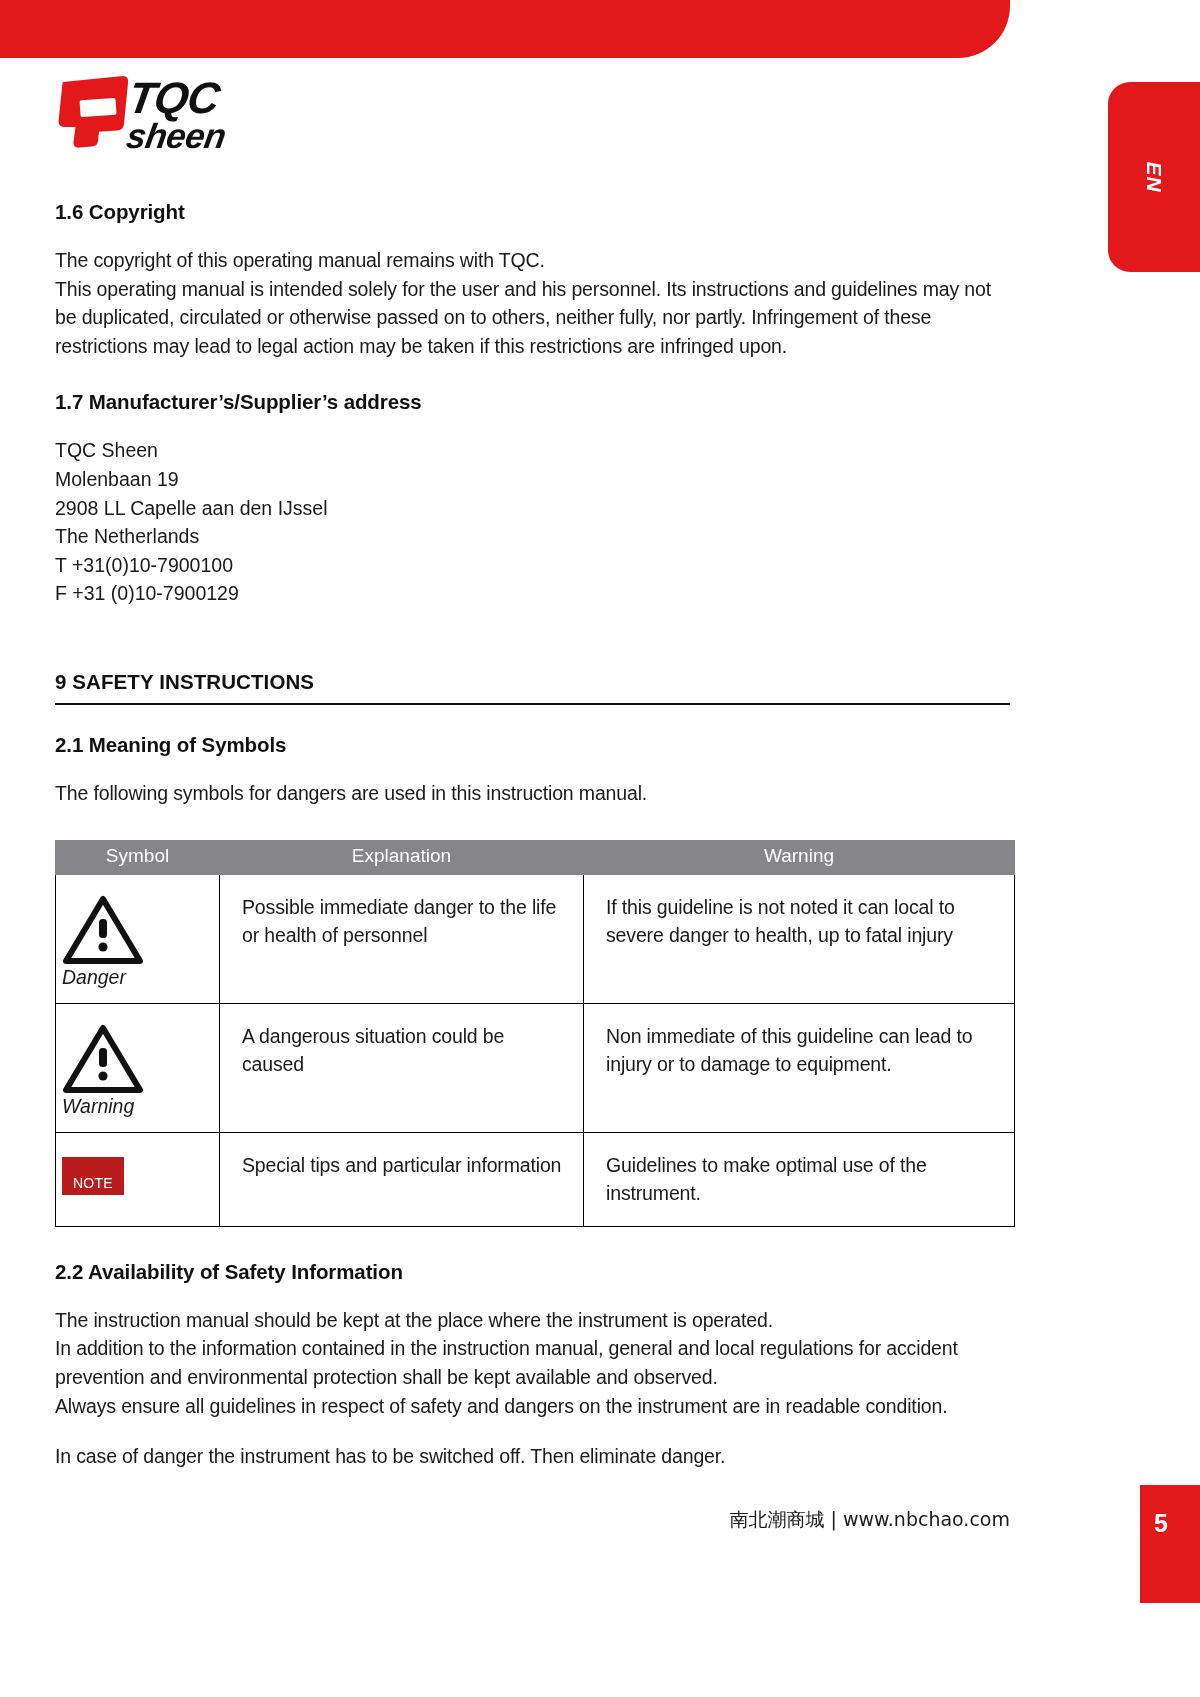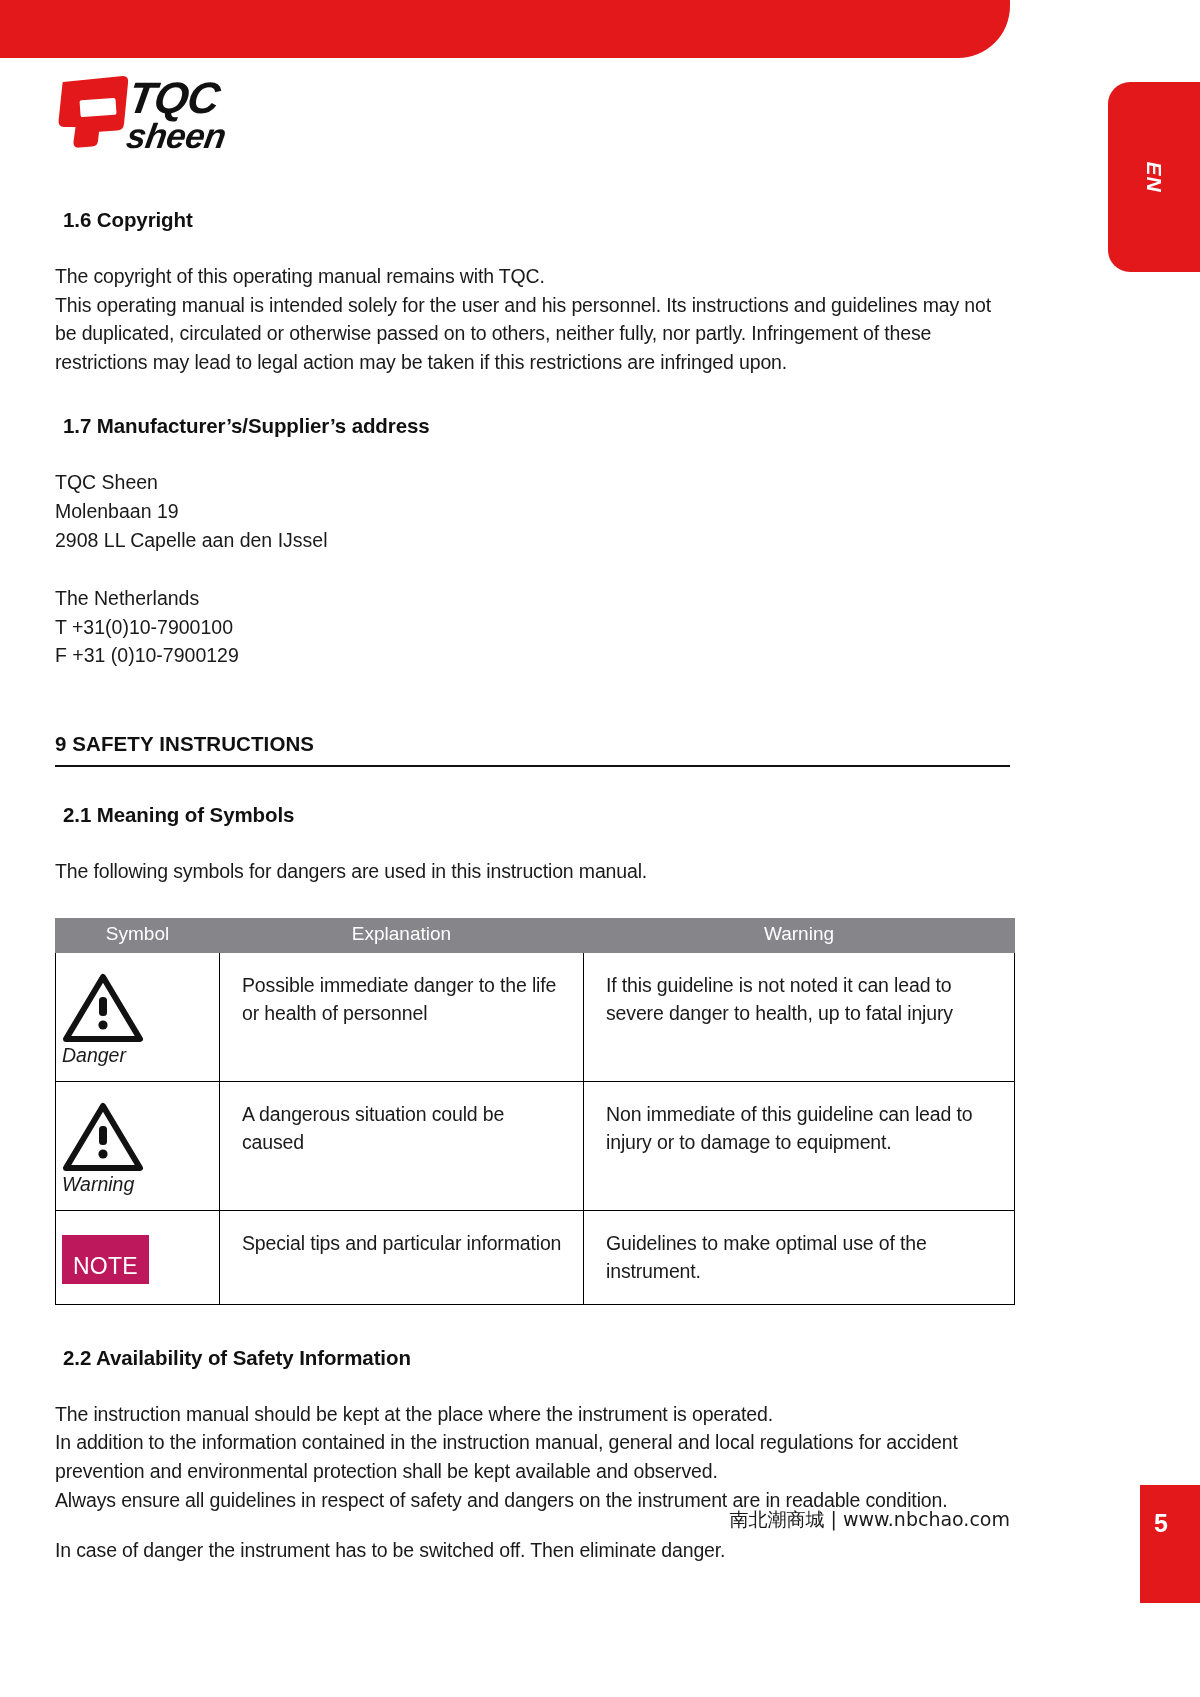--- a/index.html
+++ b/index.html
@@ -68,21 +68,21 @@
   .content {
     position: absolute;
     left: 55px;
     top: 200px;
     width: 955px;
   }
 
   h2.heading {
     font-size: 20.5px;
     font-weight: bold;
-    margin: 8px;
+    margin: 0;
     letter-spacing: -0.1px;
     color: #111;
   }
 
   p.body-text {
     font-size: 19.5px;
     line-height: 28.6px;
     margin: 0;
     color: #1a1a1a;
     letter-spacing: -0.15px;
@@ -152,23 +152,23 @@
     letter-spacing: -0.15px;
   }
   .symbol-label {
     font-style: italic;
     font-size: 19.5px;
     margin-top: 1px;
     display: block;
   }
   .note-badge {
     display: inline-block;
-    background: #be185d;
+    background: #b91c1c;
     color: #ffffff;
-    font-size: 23px;
+    font-size: 14px;
     padding: 18px 11px 4px 11px;
     letter-spacing: 0.2px;
   }
   .tri-wrap { line-height: 0; }
 
   
   .footer-watermark {
     position: absolute;
     left: 0;
     top: 1507px;
@@ -227,21 +227,21 @@
 This operating manual is intended solely for the user and his personnel. Its instructions and guidelines may not be duplicated, circulated or otherwise passed on to others, neither fully, nor partly. Infringement of these restrictions may lead to legal action may be taken if this restrictions are infringed upon.</p>
 
     <div class="spacer-lg"></div>
 
     <h2 class="heading">1.7 Manufacturer’s/Supplier’s address</h2>
     <div class="spacer-md"></div>
     <div class="address-block">
       <div class="address-col-left" style="white-space: pre-line;">TQC Sheen
 Molenbaan 19
 2908 LL Capelle aan den IJssel</div>
-      <div class="address-col-right" style="white-space: pre-line; margin-top: 30px;">The Netherlands
+      <div class="address-col-right" style="white-space: pre-line;">The Netherlands
 T +31(0)10-7900100
 F +31 (0)10-7900129</div>
     </div>
 
     <div style="height:62px"></div>
 
     <div class="section-heading">9  SAFETY INSTRUCTIONS</div>
 
     <div style="height:28px"></div>
 
@@ -266,21 +266,21 @@
             <div class="tri-wrap">
               <svg width="82" height="70" viewBox="0 0 82 70" xmlns="http://www.w3.org/2000/svg">
                 <path d="M41 4 L78 66 L4 66 Z" fill="none" stroke="#111111" stroke-width="6" stroke-linejoin="round"></path>
                 <rect x="37" y="24" width="8" height="19" rx="3.5" fill="#111111"></rect>
                 <circle cx="41" cy="52" r="4.6" fill="#111111"></circle>
               </svg>
             </div>
             <span class="symbol-label">Danger</span>
           </td>
           <td class="text-cell">Possible immediate danger to the life or health of personnel</td>
-          <td class="text-cell">If this guideline is not noted it can lead to severe danger to health, up to fatal injury</td>
+          <td class="text-cell">If this guideline is not noted it can local to severe danger to health, up to fatal injury</td>
         </tr>
 
         <tr>
           <td class="symbol-cell">
             <div class="tri-wrap">
               <svg width="82" height="70" viewBox="0 0 82 70" xmlns="http://www.w3.org/2000/svg">
                 <path d="M41 4 L78 66 L4 66 Z" fill="none" stroke="#111111" stroke-width="6" stroke-linejoin="round"></path>
                 <rect x="37" y="24" width="8" height="19" rx="3.5" fill="#111111"></rect>
                 <circle cx="41" cy="52" r="4.6" fill="#111111"></circle>
               </svg>

